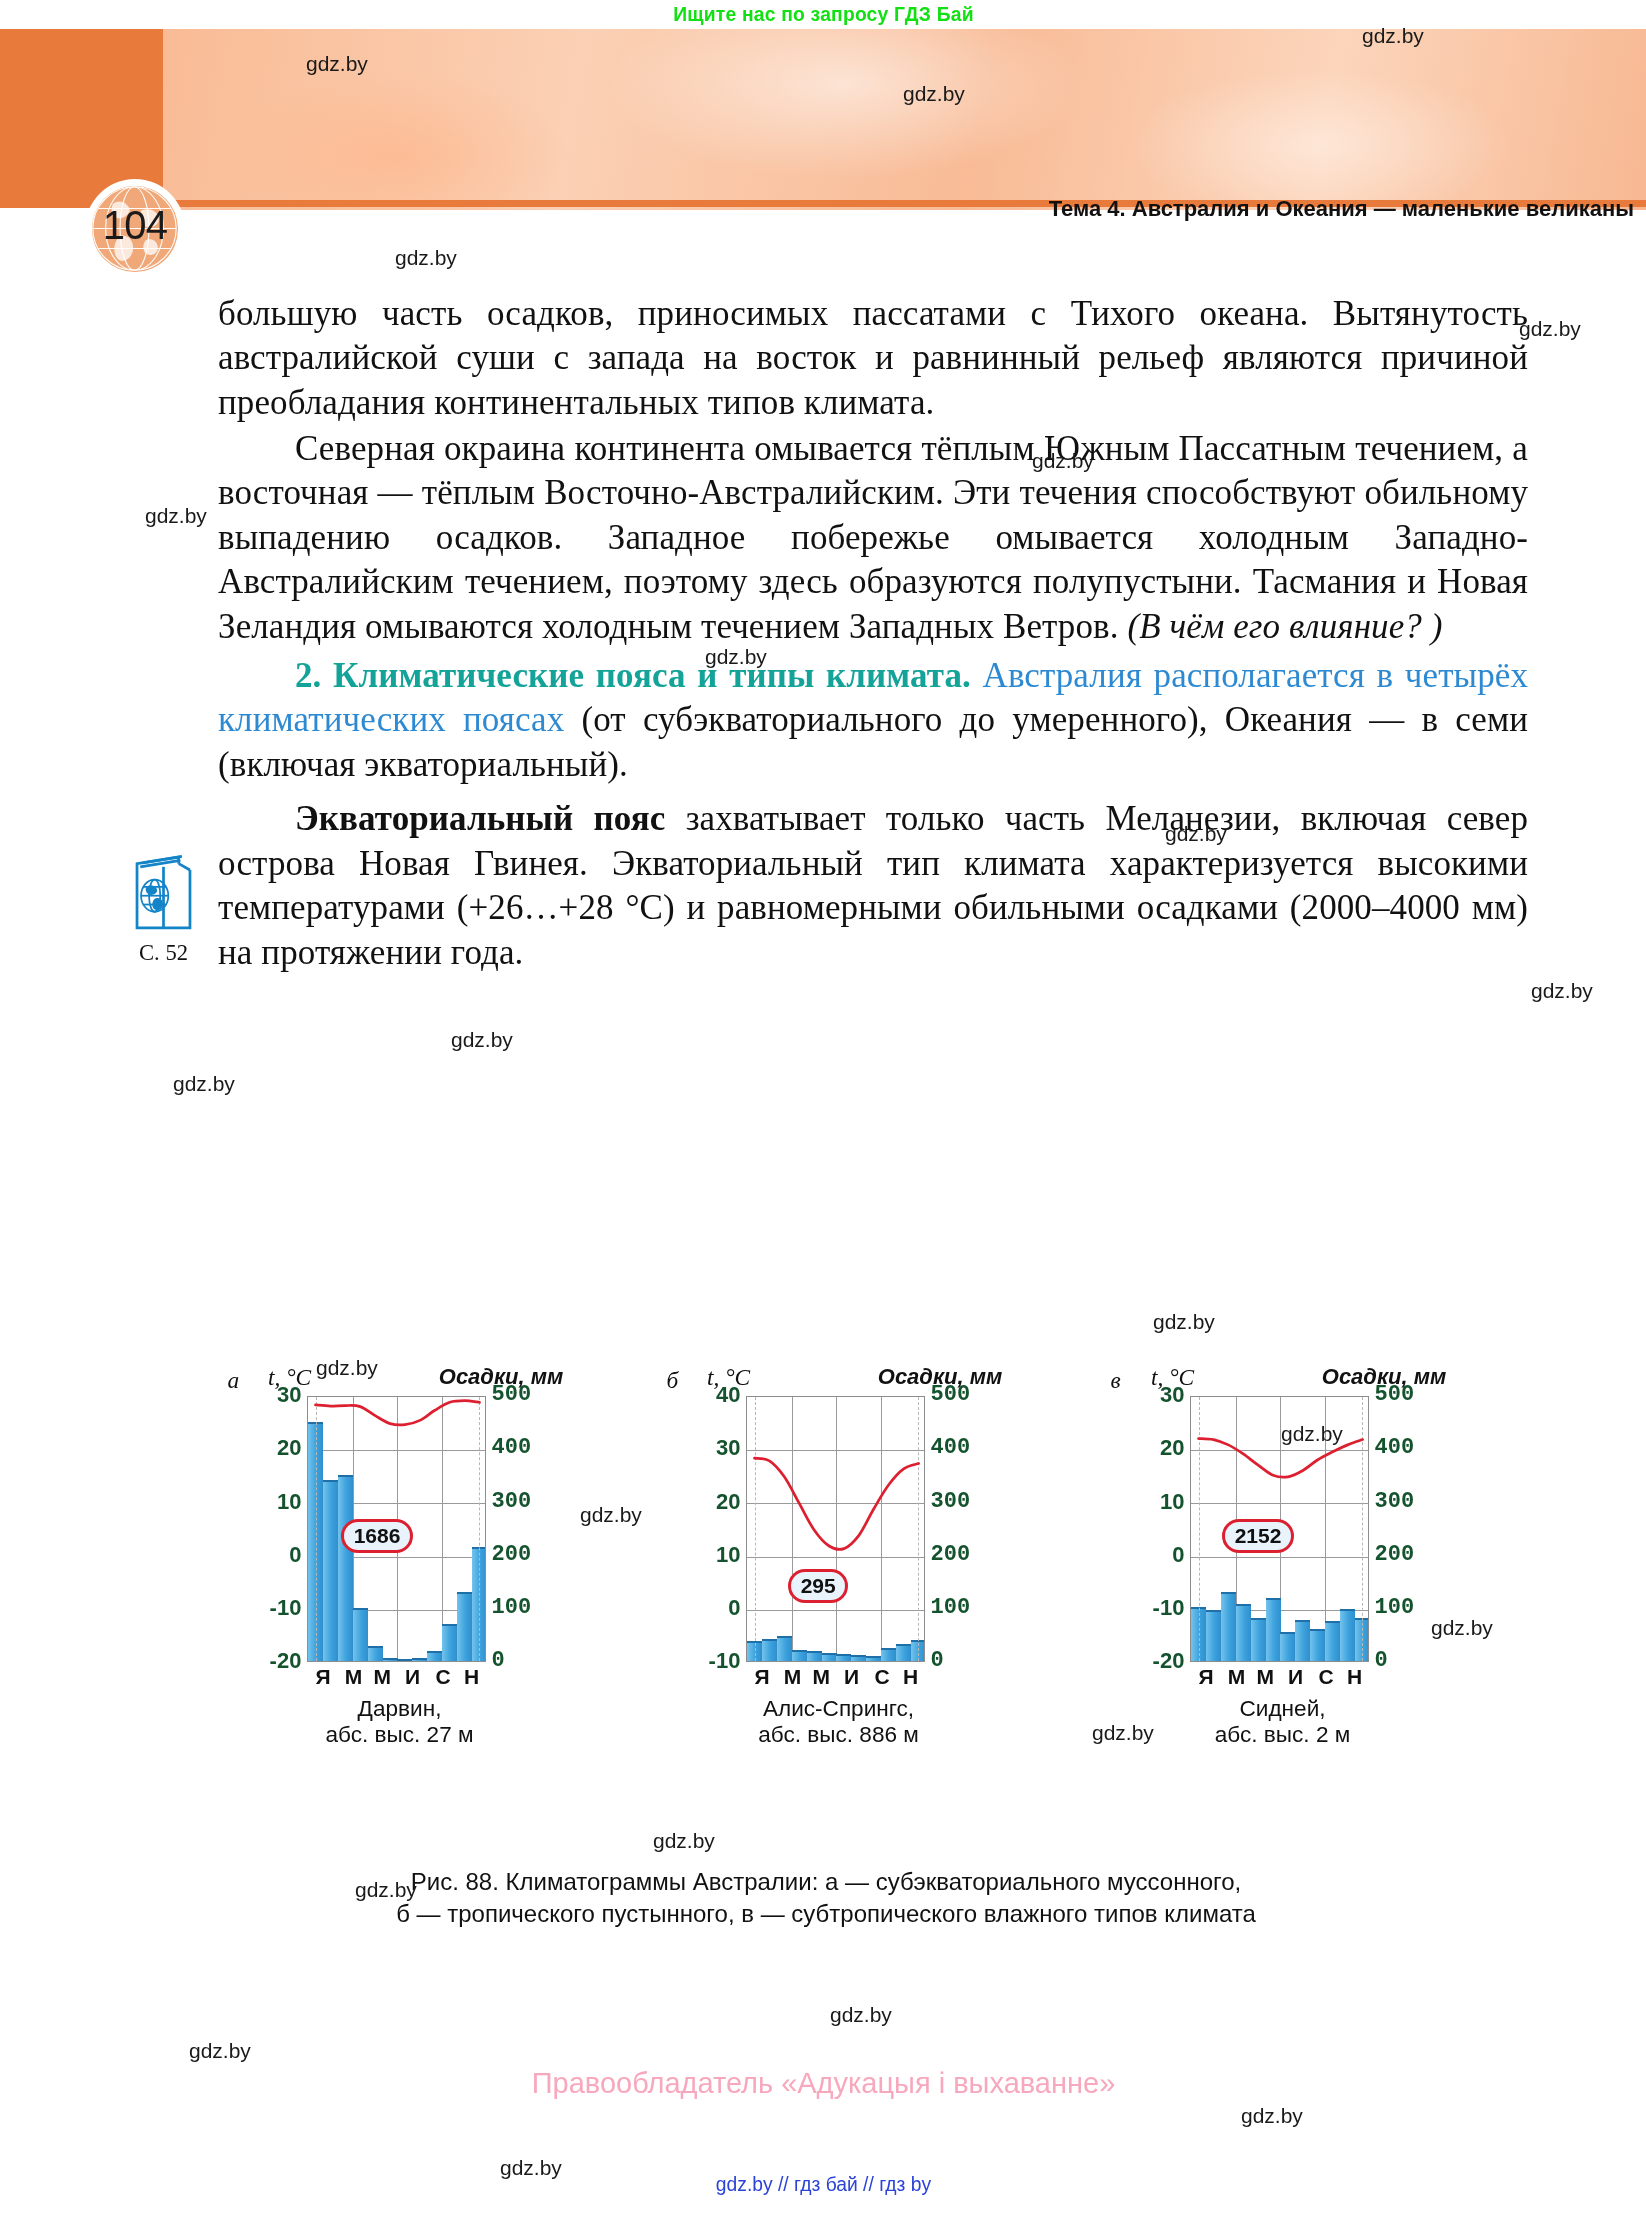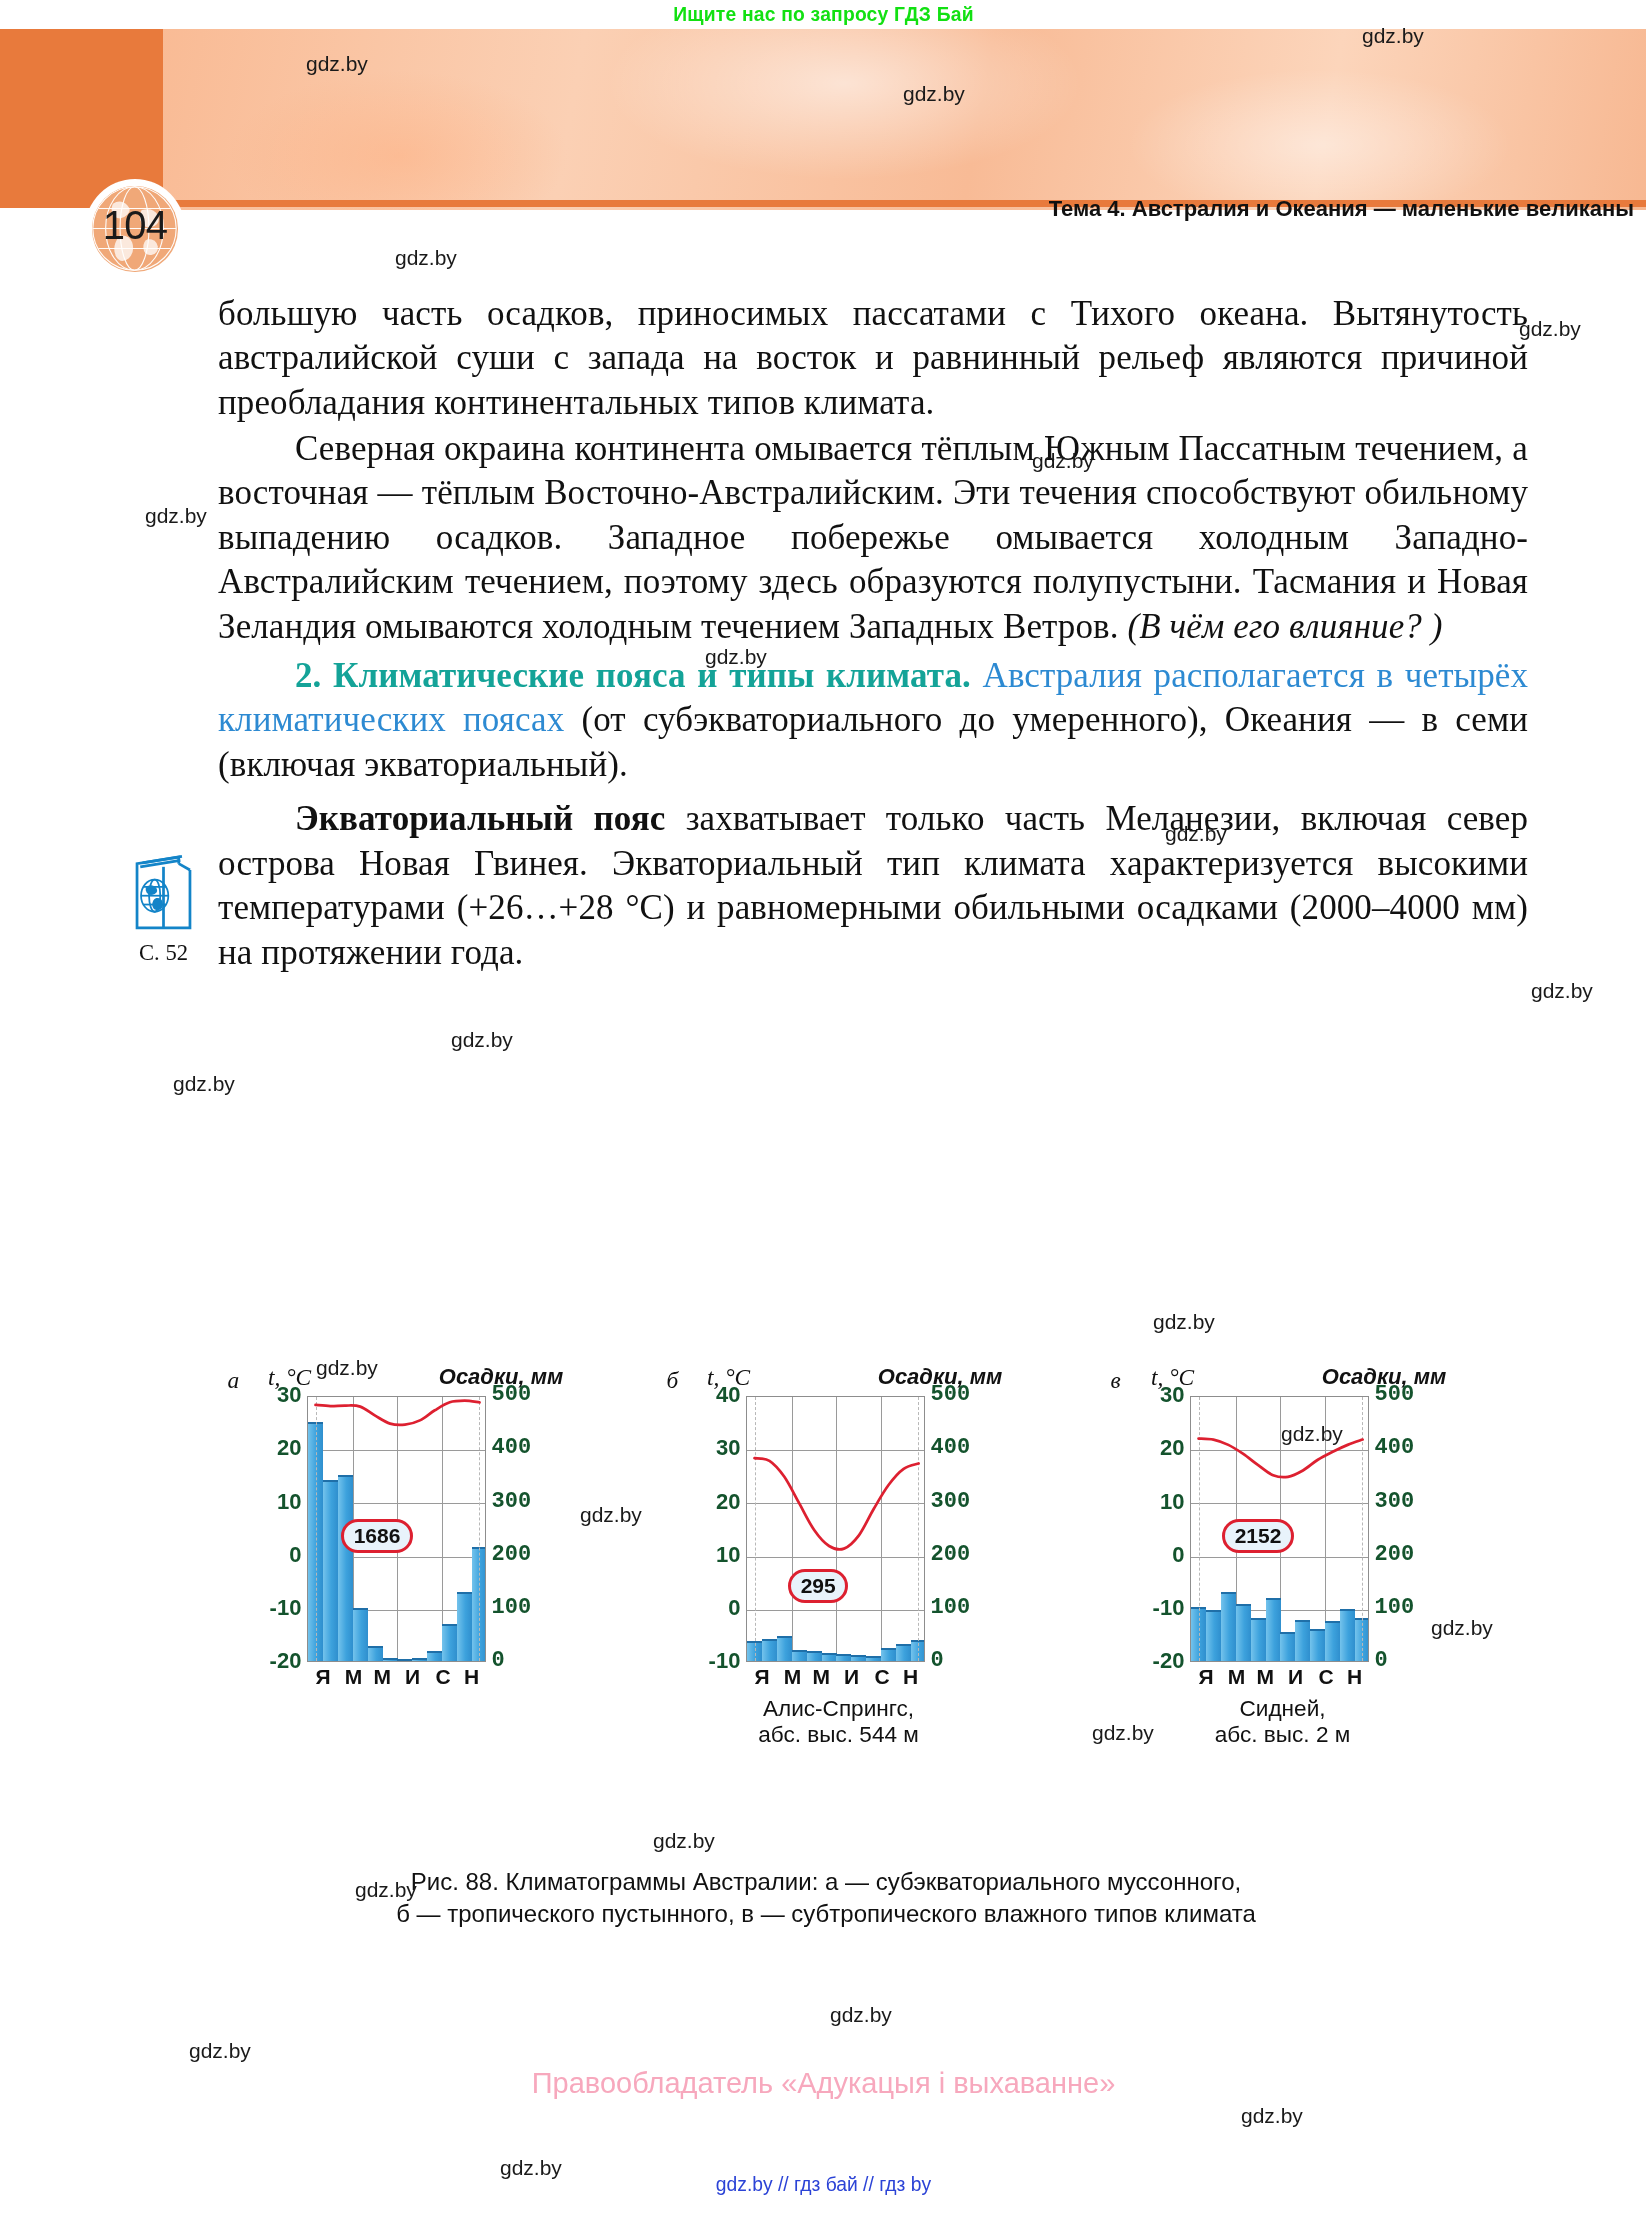--- a/index.html
+++ b/index.html
@@ -413,20 +413,24 @@
       <div class="total-badge" style="left:34px; top:123px;">1686</div>
     </div>
     <div class="xticks">
       <div class="xtick" style="left:9%;">Я</div>
       <div class="xtick" style="left:26%;">М</div>
       <div class="xtick" style="left:42%;">М</div>
       <div class="xtick" style="left:59%;">И</div>
       <div class="xtick" style="left:76%;">С</div>
       <div class="xtick" style="left:92%;">Н</div>
     </div>
+    <div class="station">
+      <div>Дарвин,</div>
+      <div>абс. выс. 27 м</div>
+    </div>
   </div>
 
   <div class="climo c-b">
     <div class="panel-letter">б</div>
     <div class="axis-title-left">t, °C</div>
     <div class="axis-title-right">Осадки, мм</div>
     <div class="plotwrap">
       <div class="plotbox">
           <div class="gridline-h" style="top: 53px;"></div>
           <div class="gridline-h" style="top: 106px;"></div>
@@ -470,21 +474,21 @@
     <div class="xticks">
       <div class="xtick" style="left:9%;">Я</div>
       <div class="xtick" style="left:26%;">М</div>
       <div class="xtick" style="left:42%;">М</div>
       <div class="xtick" style="left:59%;">И</div>
       <div class="xtick" style="left:76%;">С</div>
       <div class="xtick" style="left:92%;">Н</div>
     </div>
     <div class="station">
       <div>Алис-Спрингс,</div>
-      <div>абс. выс. 544 м</div>
+      <div>абс. выс. 886 м</div>
     </div>
   </div>
 
   <div class="climo c-v">
     <div class="panel-letter">в</div>
     <div class="axis-title-left">t, °C</div>
     <div class="axis-title-right">Осадки, мм</div>
     <div class="plotwrap">
       <div class="plotbox">
           <div class="gridline-h" style="top: 53px;"></div>

